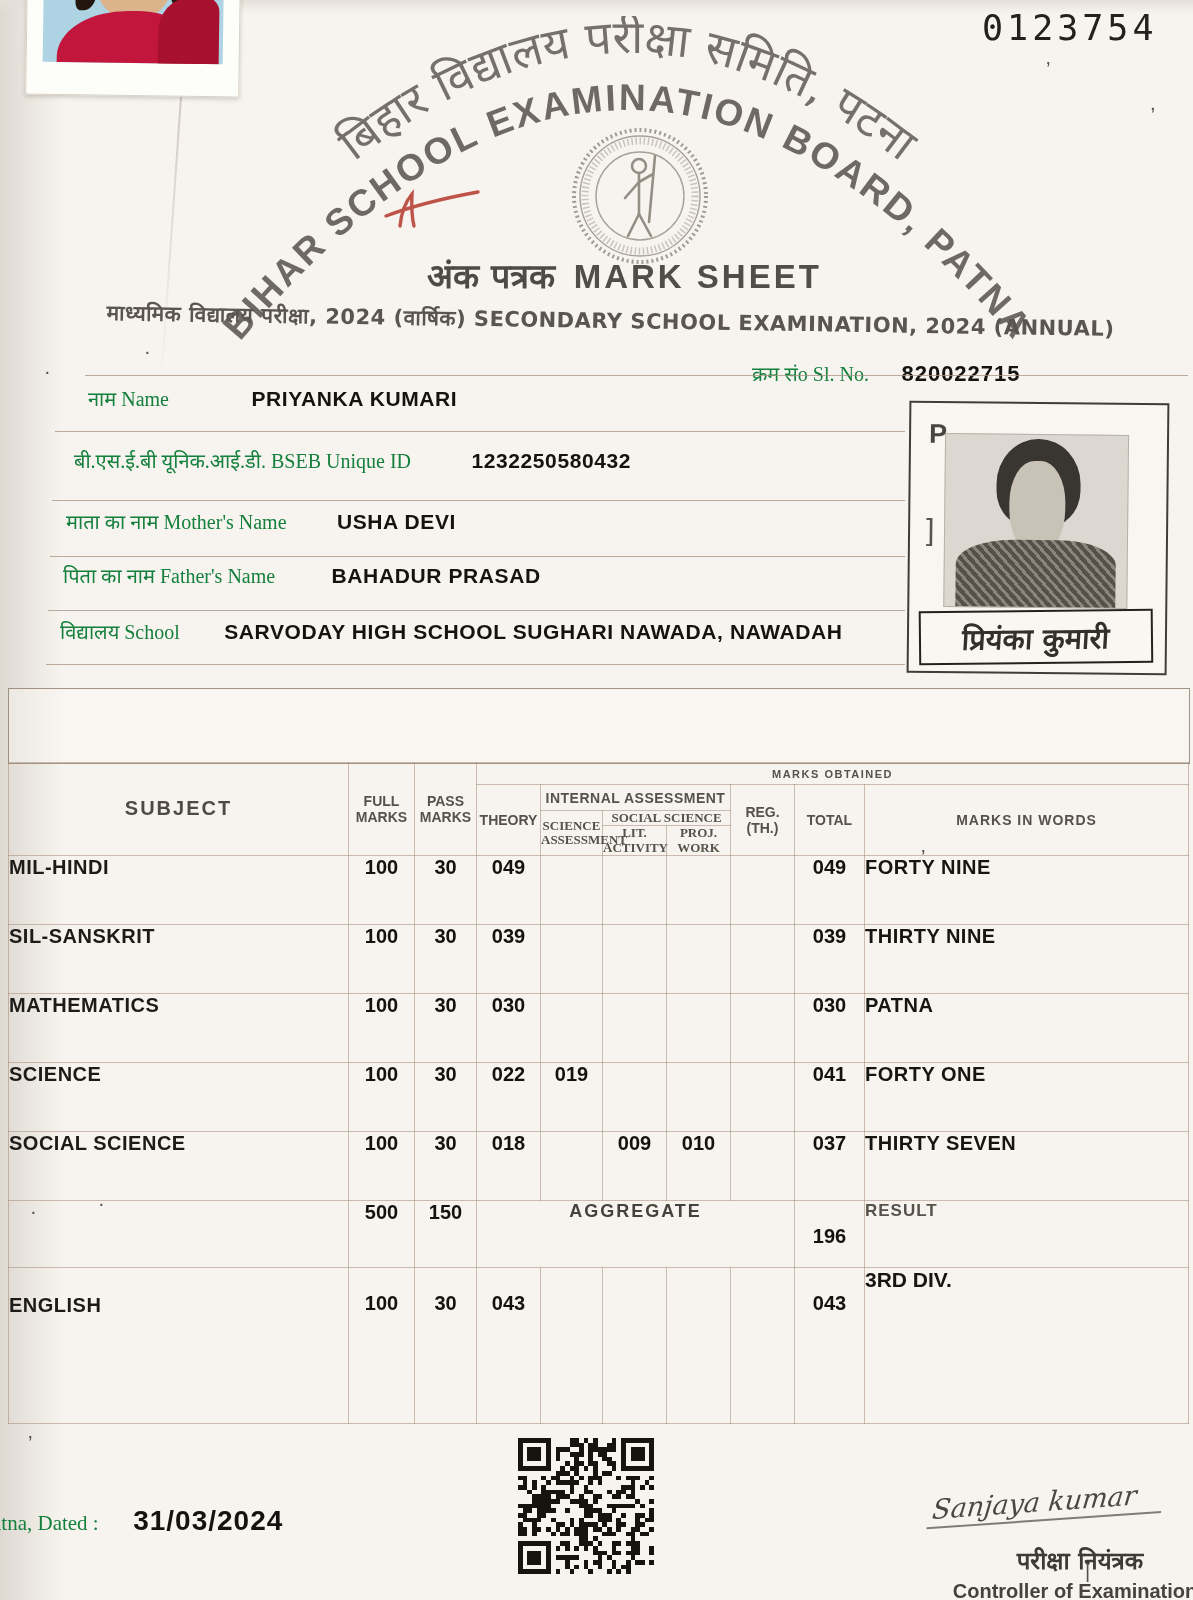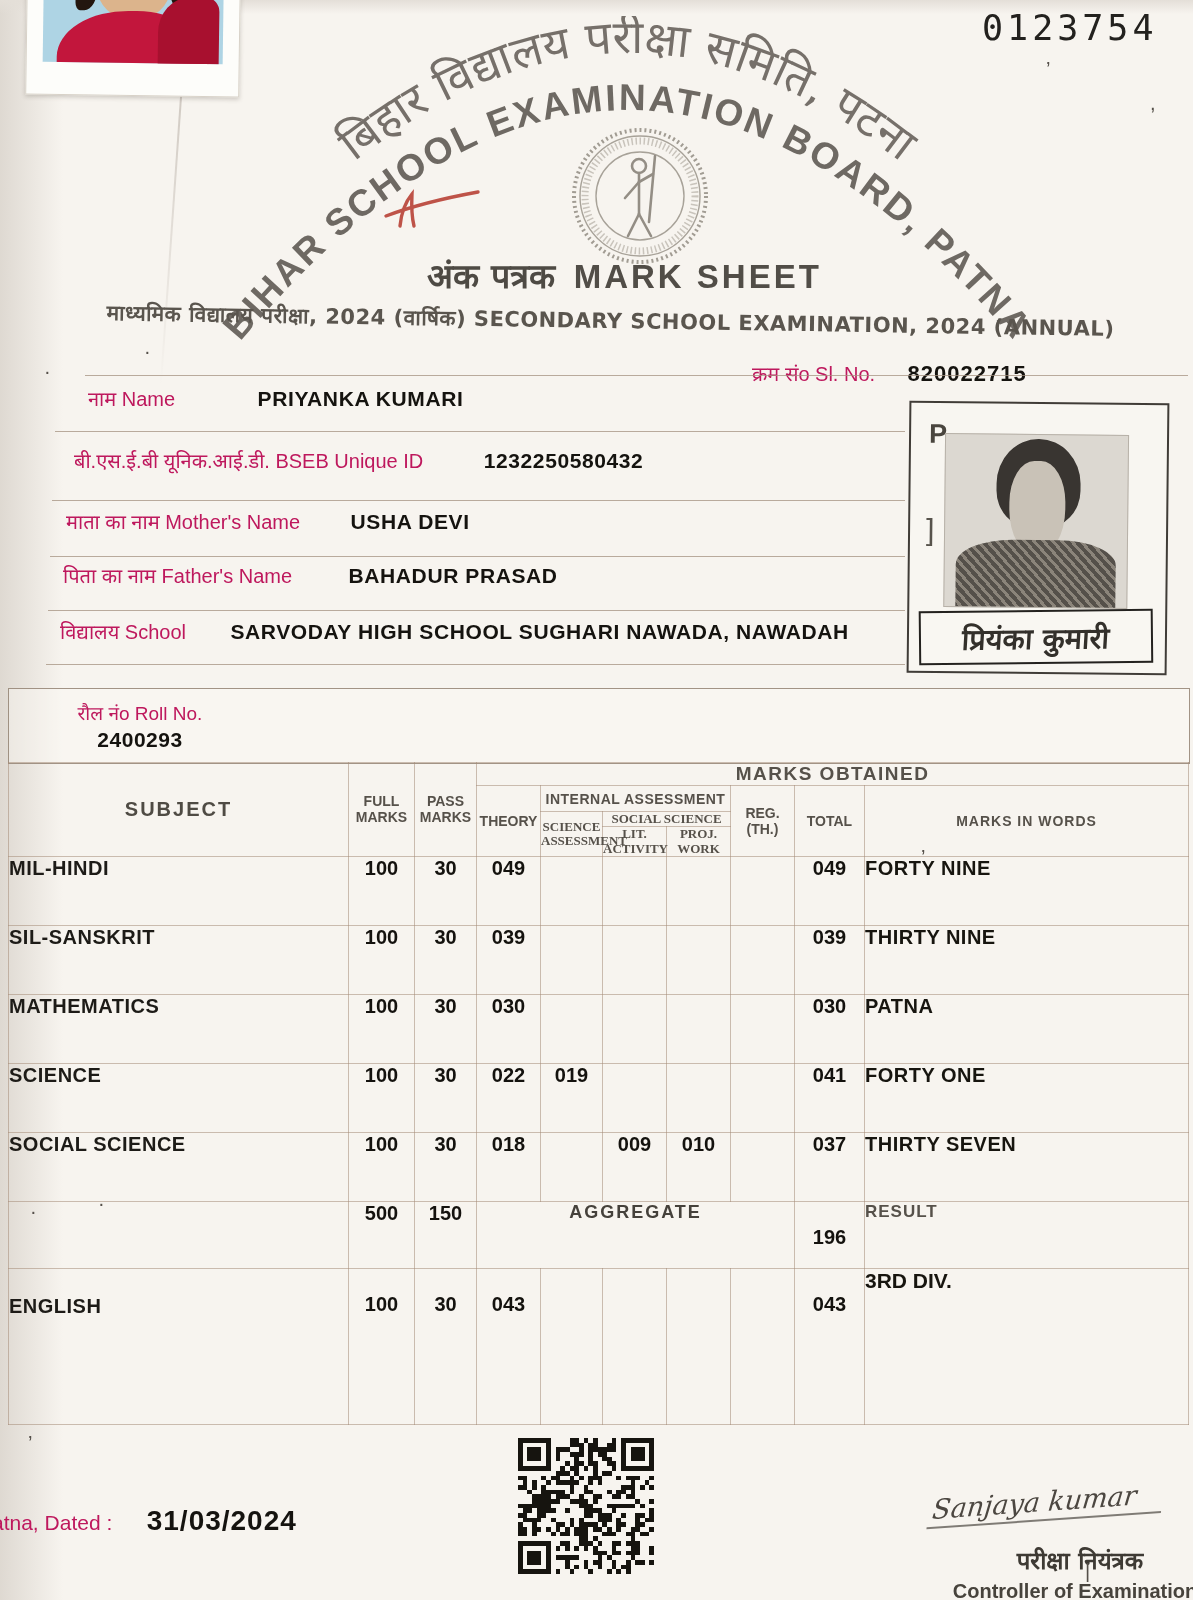--- a/index.html
+++ b/index.html
@@ -54,21 +54,21 @@
   .sheet-title{position:absolute;left:0;top:252px;width:1193px;text-align:center;
     transform:translateX(28px);color:#4e4a44;}
   .sheet-title .hi{font-family:"DejaVu Sans", sans-serif;font-size:34px;font-weight:700;}
   .sheet-title .en{font-size:33px;font-weight:700;letter-spacing:3px;margin-left:14px;color:#514d47;}
   .exam-line{position:absolute;left:0;top:306px;width:1193px;text-align:center;
     transform:translateX(14px) rotate(.9deg);
     font-family:"DejaVu Sans", sans-serif;font-size:21px;font-weight:600;color:#5a554e;letter-spacing:.5px;}
 
   
   .slno{position:absolute;left:752px;top:360px;white-space:nowrap;}
-  .lbl{font-family:Liberation Sans, sans-serif;color:#be185d;font-size:20px;font-weight:500;}
+  .lbl{font-family:Liberation Serif, serif;color:#15803d;font-size:20px;font-weight:500;}
   .val{font-family:"Liberation Sans", sans-serif;color:#15130f;font-weight:700;}
   .slno .val{font-size:22px;margin-left:28px;letter-spacing:1px;}
 
   
   .rule{position:absolute;height:0;border-top:1.3px solid rgba(164,146,128,.75);}
   .field{position:absolute;white-space:nowrap;}
   .field .val{font-size:21px;letter-spacing:.6px;}
 
   
   .photo-box{position:absolute;left:908px;top:402px;width:256px;height:268px;
@@ -101,21 +101,21 @@
   .roll-cell .val{font-size:21px;letter-spacing:.5px;}
 
   
   table.marks{position:absolute;left:8px;top:762px;width:1180px;border-collapse:collapse;
     table-layout:fixed;}
   table.marks th, table.marks td{border:1px solid rgba(165,140,120,.55);padding:0;}
   table.marks{border:1.4px solid rgba(140,122,106,.8);}
   th{font-weight:600;color:#56514a;}
   .h-subject{font-size:20px;letter-spacing:2px;color:#4f4b44;}
   .h-small{font-size:14px;line-height:1.15;}
-  .h-mo{font-size:19px;letter-spacing:1.5px;text-align:center;}
+  .h-mo{font-size:11px;letter-spacing:1.5px;text-align:center;}
   .h-ia{font-size:14px;letter-spacing:.5px;}
   .h-tiny{font-size:13px;line-height:1.1;letter-spacing:0;font-family:Liberation Serif, serif;}
   .h-words{font-size:14px;letter-spacing:1px;}
   td.subject{vertical-align:top;padding:16px 0 0 28px;font-weight:700;font-size:20px;
     color:#1d1b17;letter-spacing:.5px;}
   td.num{vertical-align:top;padding-top:15px;text-align:center;font-weight:700;font-size:20px;color:#14120e;}
   td.words{vertical-align:top;padding:17px 0 0 40px;font-weight:700;font-size:20px;color:#17150f;
     letter-spacing:.5px;}
   tr.subj-row{height:69px;}
   tr.agg-row{height:67px;}
@@ -246,24 +246,20 @@
     <div class="face"></div>
     <div class="neck"></div>
     <div class="blouse"></div>
   </div>
   <div class="photo-caption">
     <span>प्रियंका कुमारी</span>
   </div>
 </div>
 
 <div class="roll-table">
-  <div class="roll-cell" style="width:262px;">
-    <span class="lbl">रौल नंo Roll No.</span>
-    <span class="val">2400293</span>
-  </div>
 </div>
 
 <table class="marks">
   <colgroup>
     <col style="width:340px">
       <col style="width:66px">
       <col style="width:62px">
       <col style="width:64px">
     <col style="width:62px">
       <col style="width:64px">

